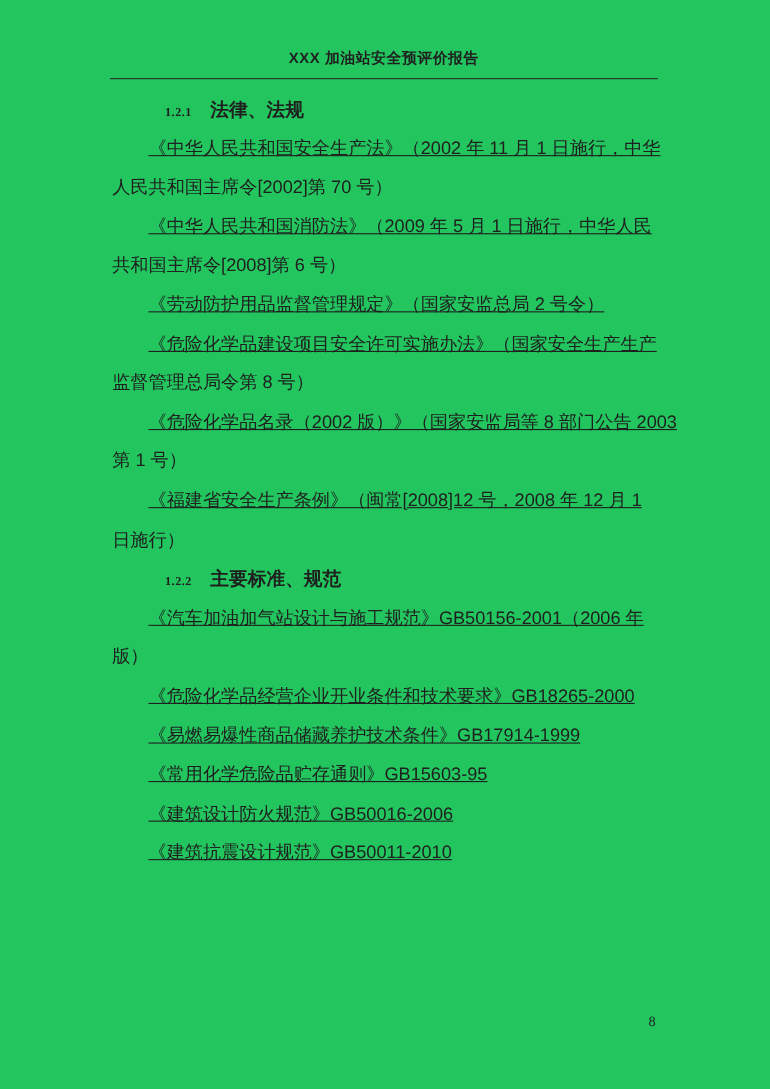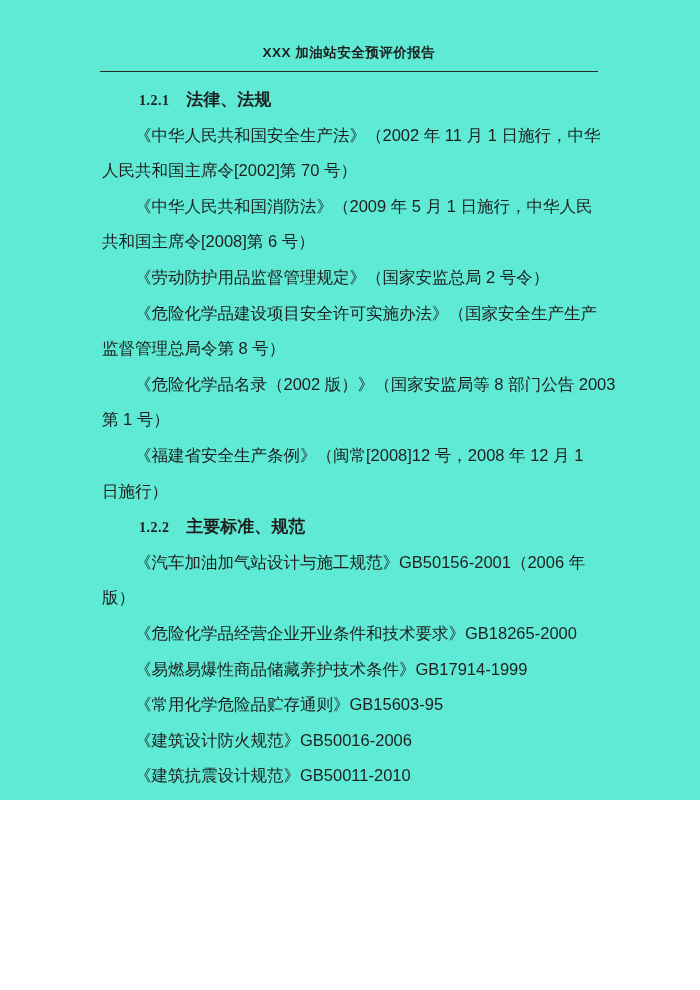--- a/index.html
+++ b/index.html
@@ -3,22 +3,22 @@
 <meta charset="utf-8">
 <style>
   html, body {
     margin: 0;
     padding: 0;
     background: #ffffff;
   }
   .page {
     position: relative;
     width: 700px;
-    height: 800px;
-    background: #5eead4;
+    height: 990px;
+    background: #22c55e;
     overflow: hidden;
     font-family: "Liberation Sans", "DejaVu Sans", sans-serif;
     color: #1f1f1f;
   }
   .doc-header {
     position: absolute;
     top: 44px;
     left: 100px;
     width: 498px;
     text-align: center;
@@ -38,30 +38,31 @@
     width: 496px;
   }
   .line {
     height: 35.6px;
     line-height: 35.6px;
     font-size: 16.5px;
     white-space: nowrap;
   }
   .line.indent {
     text-indent: 33px;
+    text-decoration: underline;
   }
   .line.heading {
     font-weight: bold;
     font-size: 17px;
   }
   .hnum {
     font-family: "Liberation Serif", "DejaVu Serif", serif;
     font-weight: bold;
-    font-size: 14px;
-    margin-left: 37px;
+    font-size: 11px;
+    margin-left: 48px;
     letter-spacing: 0.5px;
   }
   .hlabel {
     margin-left: 12px;
   }
   .page-number {
     position: absolute;
     top: 921px;
     right: 104px;
     font-family: "Liberation Serif", "DejaVu Serif", serif;

